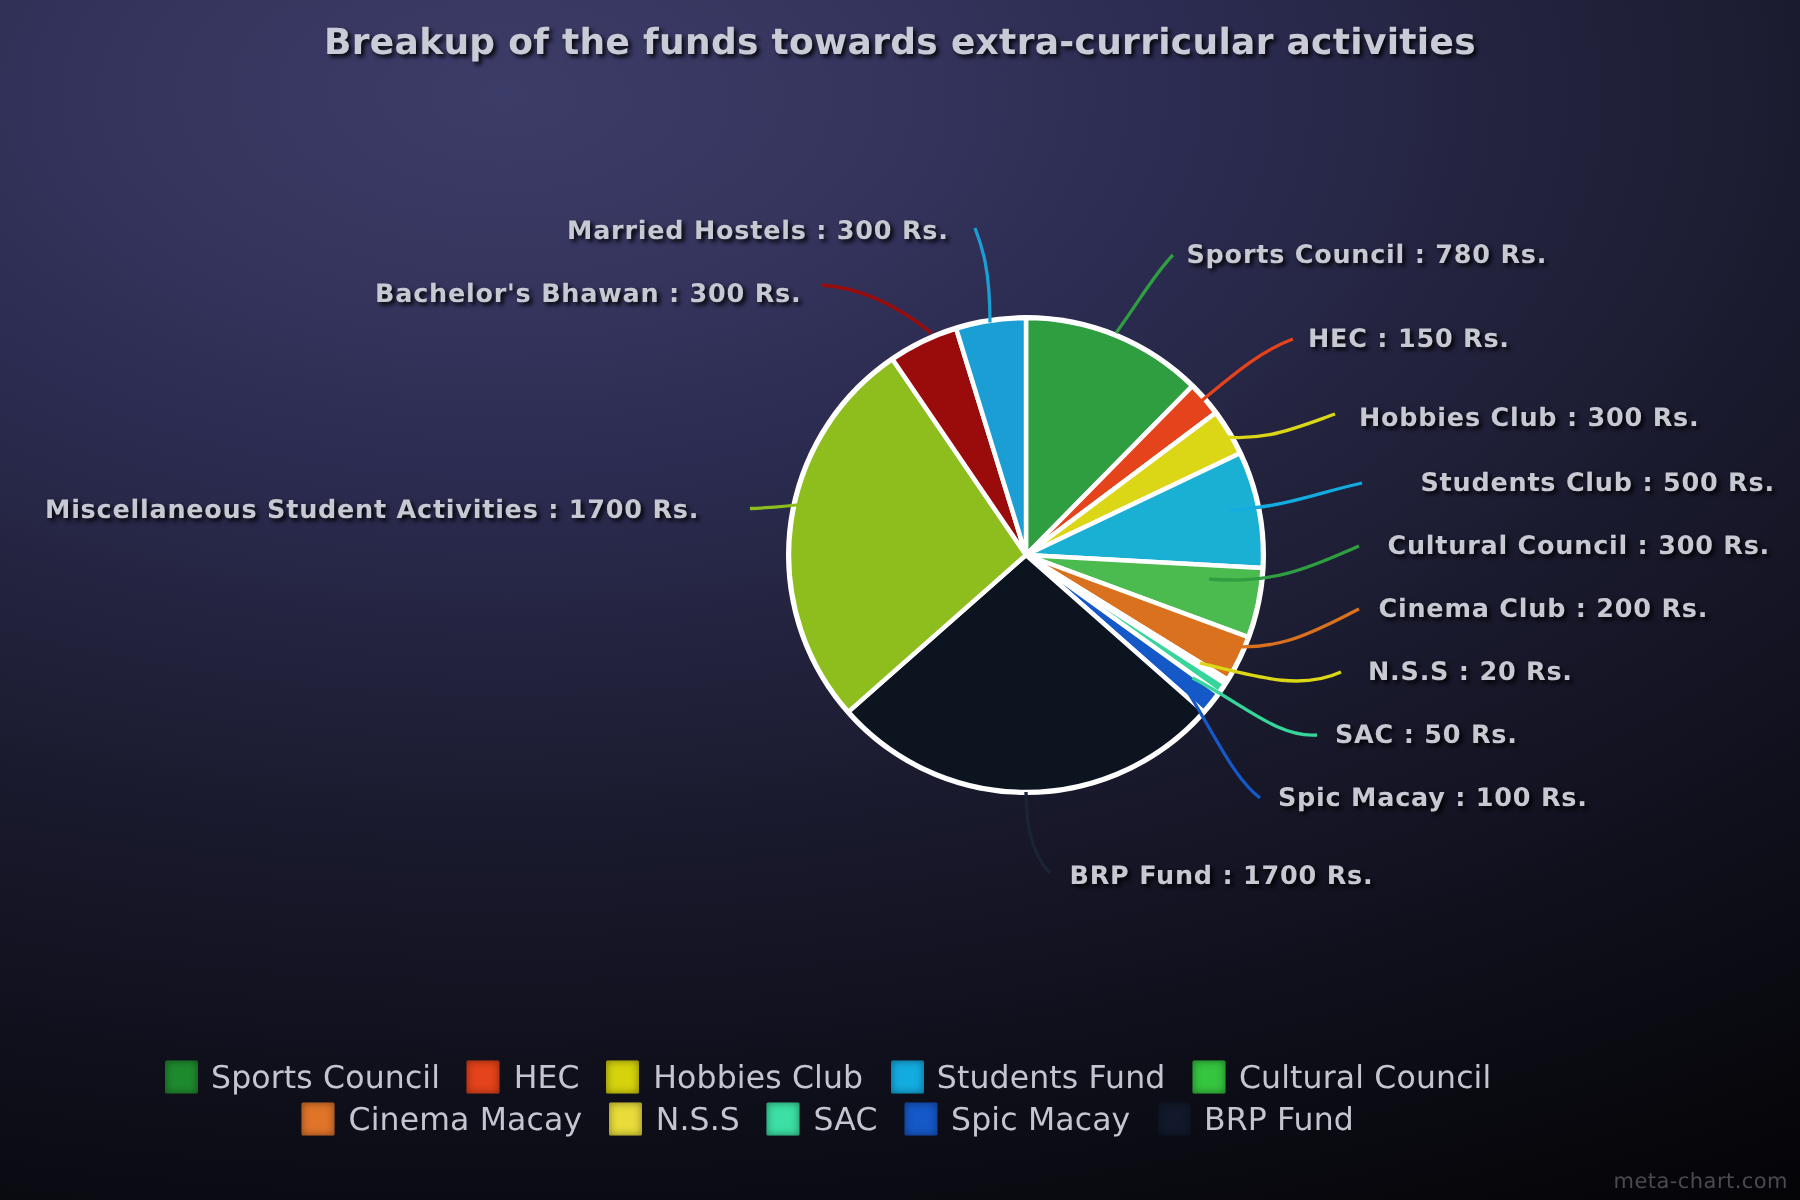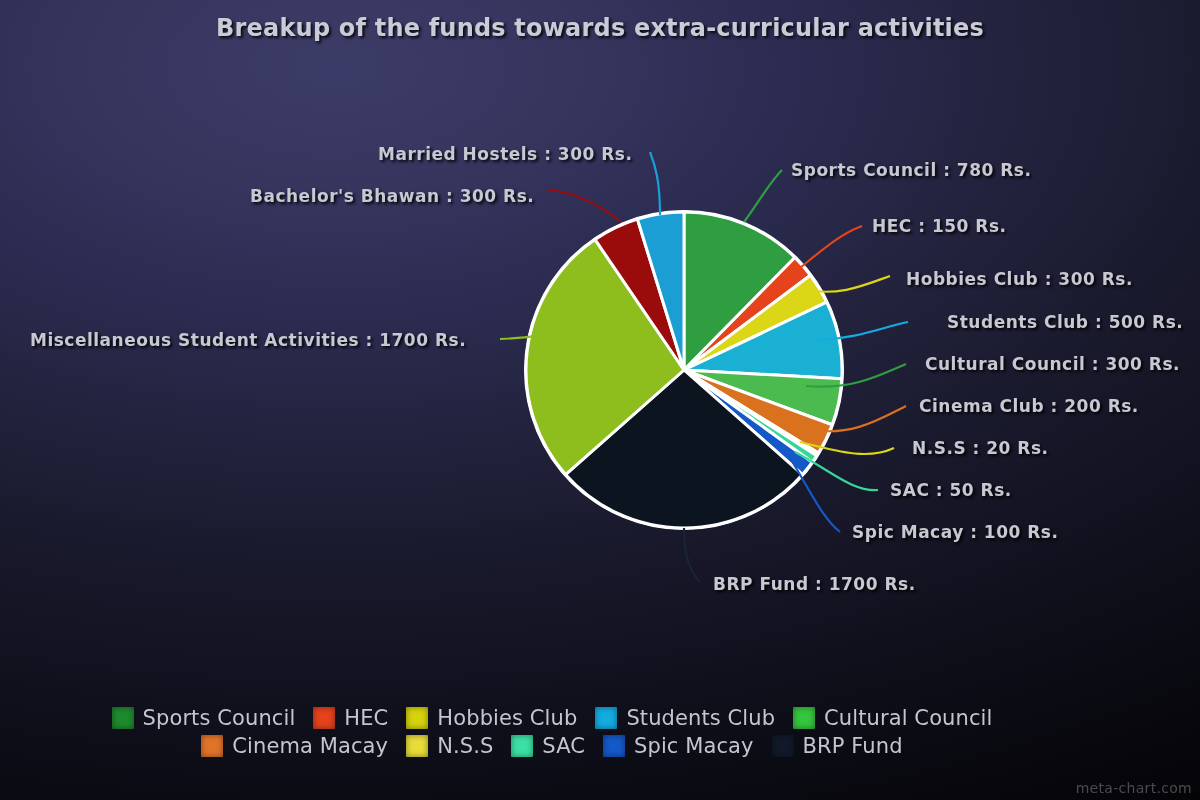--- a/index.html
+++ b/index.html
@@ -215,21 +215,21 @@
         <div class="legend-item">
           <span class="legend-swatch" style="background: rgb(229, 67, 27); box-shadow: rgba(0, 0, 0, 0.45) 0px 0px 6px inset;"></span>
           <span class="legend-label">HEC</span>
         </div>
         <div class="legend-item">
           <span class="legend-swatch" style="background: rgb(214, 211, 13); box-shadow: rgba(0, 0, 0, 0.45) 0px 0px 6px inset;"></span>
           <span class="legend-label">Hobbies Club</span>
         </div>
         <div class="legend-item">
           <span class="legend-swatch" style="background: rgb(19, 172, 224); box-shadow: rgba(0, 0, 0, 0.45) 0px 0px 6px inset;"></span>
-          <span class="legend-label">Students Club</span>
+          <span class="legend-label">Students Fund</span>
         </div>
         <div class="legend-item">
           <span class="legend-swatch" style="background: rgb(53, 197, 63); box-shadow: rgba(0, 0, 0, 0.45) 0px 0px 6px inset;"></span>
           <span class="legend-label">Cultural Council</span>
         </div>
       </div>
       <div class="legend-row">
         <div class="legend-item">
           <span class="legend-swatch" style="background: rgb(224, 117, 42); box-shadow: rgba(0, 0, 0, 0.45) 0px 0px 6px inset;"></span>
           <span class="legend-label">Cinema Macay</span>

